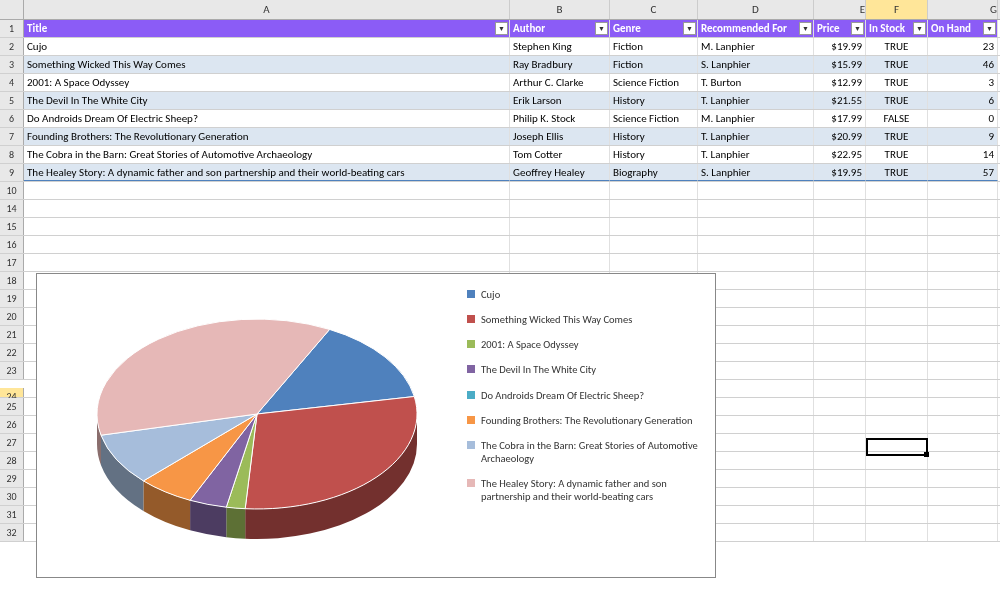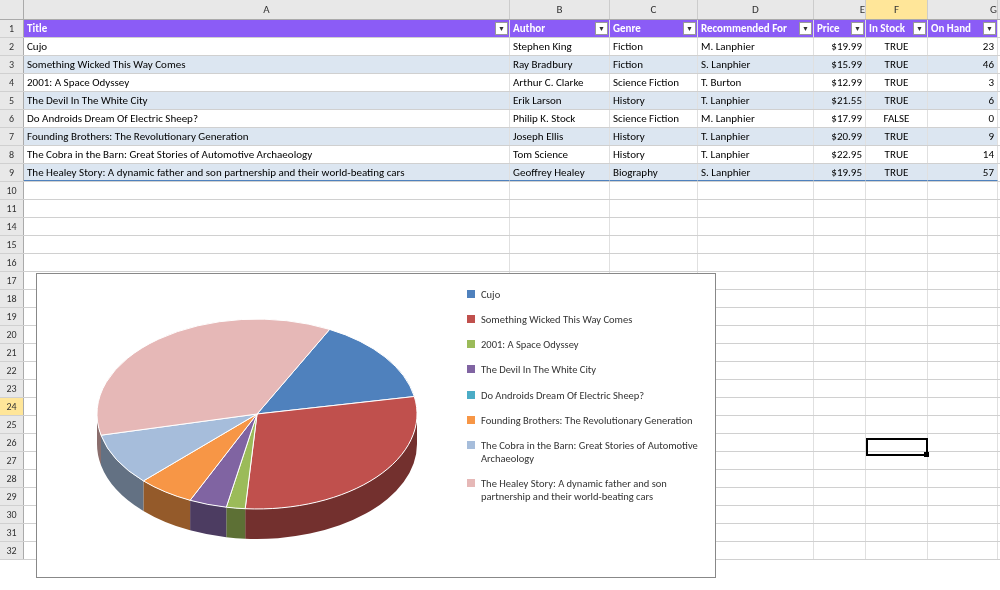--- a/index.html
+++ b/index.html
@@ -32,21 +32,21 @@
   .row-h {
     width: 24px;
     border-right: 1px solid #aaa;
     background: #e8e8e8;
     text-align: center;
     line-height: 18px;
     font-size: 10px;
     color: #333;
     flex-shrink: 0;
   }
-  .row-h.sel { background: #ffe699; }
+  .row-h.sel { background: #ffe699; margin-top: 8px; }
   .cell {
     border-right: 1px solid #e0e0e0;
     padding: 0 3px;
     line-height: 18px;
     overflow: hidden;
     white-space: nowrap;
     text-overflow: clip;
     flex-shrink: 0;
   }
   .cA { width: 486px; }
@@ -209,51 +209,41 @@
         <div class="cell cB">Joseph Ellis</div>
         <div class="cell cC">History</div>
         <div class="cell cD">T. Lanphier</div>
         <div class="cell cE">$20.99</div>
         <div class="cell cF">TRUE</div>
         <div class="cell cG">9</div>
       </div>
       <div class="row  ">
         <div class="row-h">8</div>
         <div class="cell cA">The Cobra in the Barn: Great Stories of Automotive Archaeology</div>
-        <div class="cell cB">Tom Science</div>
+        <div class="cell cB">Tom Cotter</div>
         <div class="cell cC">History</div>
         <div class="cell cD">T. Lanphier</div>
         <div class="cell cE">$22.95</div>
         <div class="cell cF">TRUE</div>
         <div class="cell cG">14</div>
       </div>
       <div class="row stripe table-bottom">
         <div class="row-h">9</div>
         <div class="cell cA">The Healey Story: A dynamic father and son partnership and their world-beating cars</div>
         <div class="cell cB">Geoffrey Healey</div>
         <div class="cell cC">Biography</div>
         <div class="cell cD">S. Lanphier</div>
         <div class="cell cE">$19.95</div>
         <div class="cell cF">TRUE</div>
         <div class="cell cG">57</div>
       </div>
     </div>
 
 <div class="row">
       <div class="row-h">10</div>
-      <div class="cell cA"></div>
-      <div class="cell cB"></div>
-      <div class="cell cC"></div>
-      <div class="cell cD"></div>
-      <div class="cell cE"></div>
-      <div class="cell cF"></div>
-      <div class="cell cG"></div>
-    </div>
-<div class="row">
-      <div class="row-h">11</div>
       <div class="cell cA"></div>
       <div class="cell cB"></div>
       <div class="cell cC"></div>
       <div class="cell cD"></div>
       <div class="cell cE"></div>
       <div class="cell cF"></div>
       <div class="cell cG"></div>
     </div>
 
 

